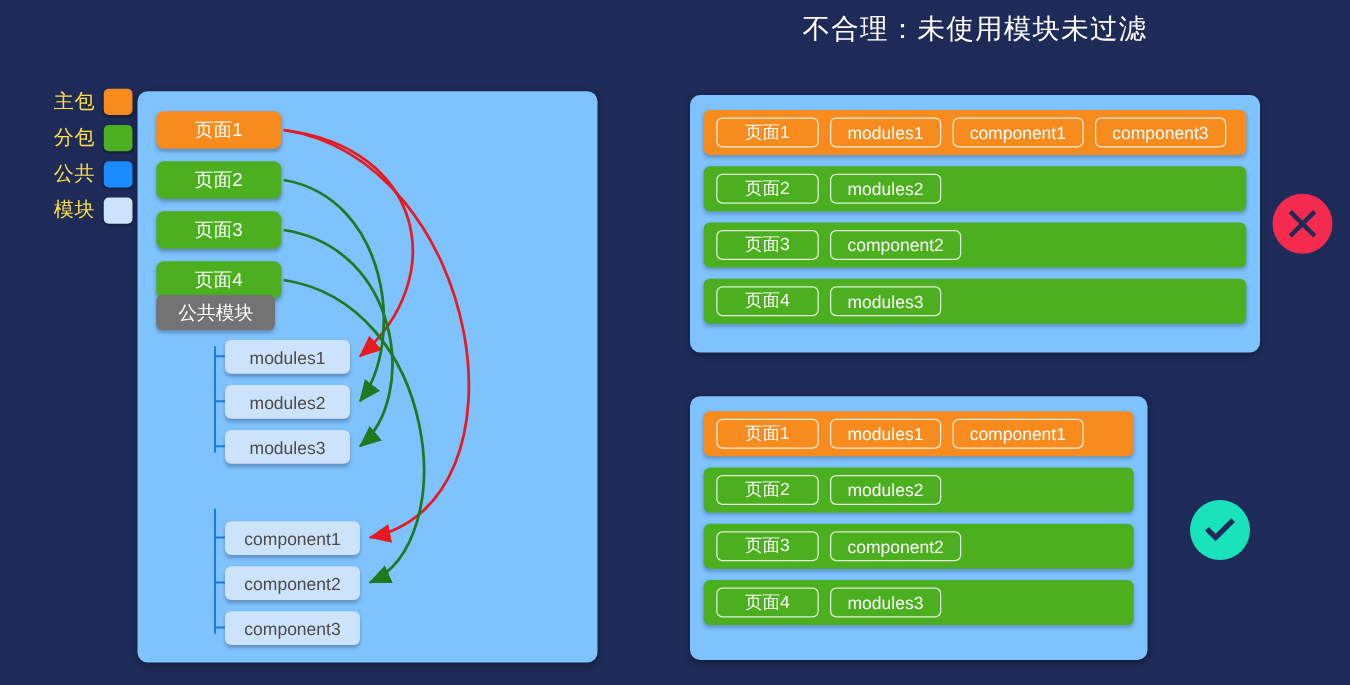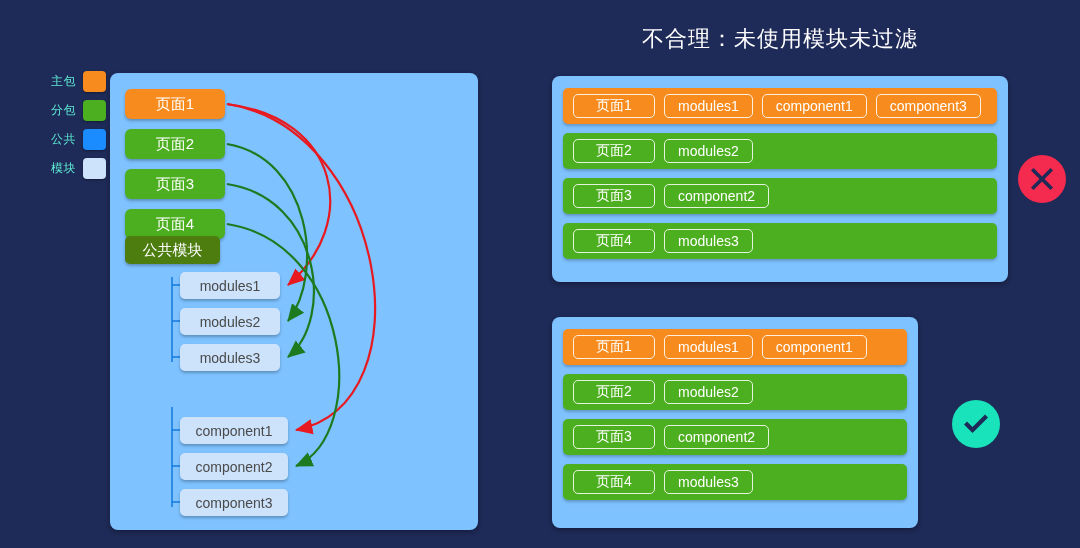--- a/index.html
+++ b/index.html
@@ -29,22 +29,22 @@
     width: 78px;
   }
   .legend-row {
     display: flex;
     align-items: center;
     justify-content: flex-end;
     height: 23px;
     margin-bottom: 6px;
   }
   .legend-label {
-    color: #5eead4;
-    font-size: 12px;
+    color: #fde047;
+    font-size: 16px;
     letter-spacing: 0.5px;
     margin-right: 7px;
     white-space: nowrap;
   }
   .legend-swatch {
     width: 23px;
     height: 21px;
     border-radius: 4px;
     box-shadow: 0 1px 2px rgba(0,0,0,0.35);
   }
@@ -83,21 +83,21 @@
     width: 100px;
     height: 30px;
     color: #ffffff;
   }
   .node-main  { background: #f78b1e; }
   .node-sub   { background: #4caf1f; }
   .node-group {
     left: 15px;
     width: 95px;
     height: 28px;
-    background: #4d7c0f;
+    background: #737373;
     color: #ffffff;
     border-radius: 5px;
   }
   .node-leaf {
     left: 70px;
     width: 100px;
     height: 27px;
     background: #cde3fb;
     color: #4a4a4a;
     border-radius: 5px;
@@ -105,21 +105,21 @@
   }
   .node-leaf-wide {
     left: 70px;
     width: 108px;
   }
 
   
   #right-title {
     position: absolute;
     left: 552px;
-    top: 24px;
+    top: 8px;
     width: 456px;
     text-align: center;
     color: #ffffff;
     font-size: 22px;
     letter-spacing: 1px;
   }
 
   
   .bundle-panel {
     position: absolute;

